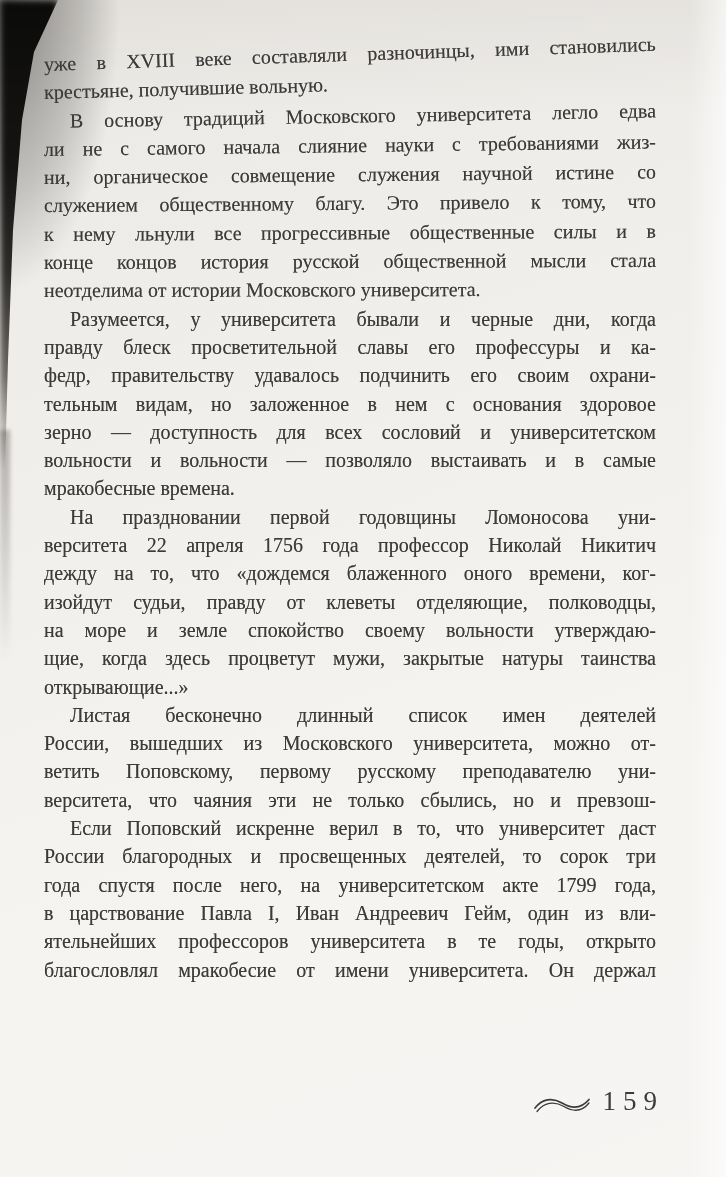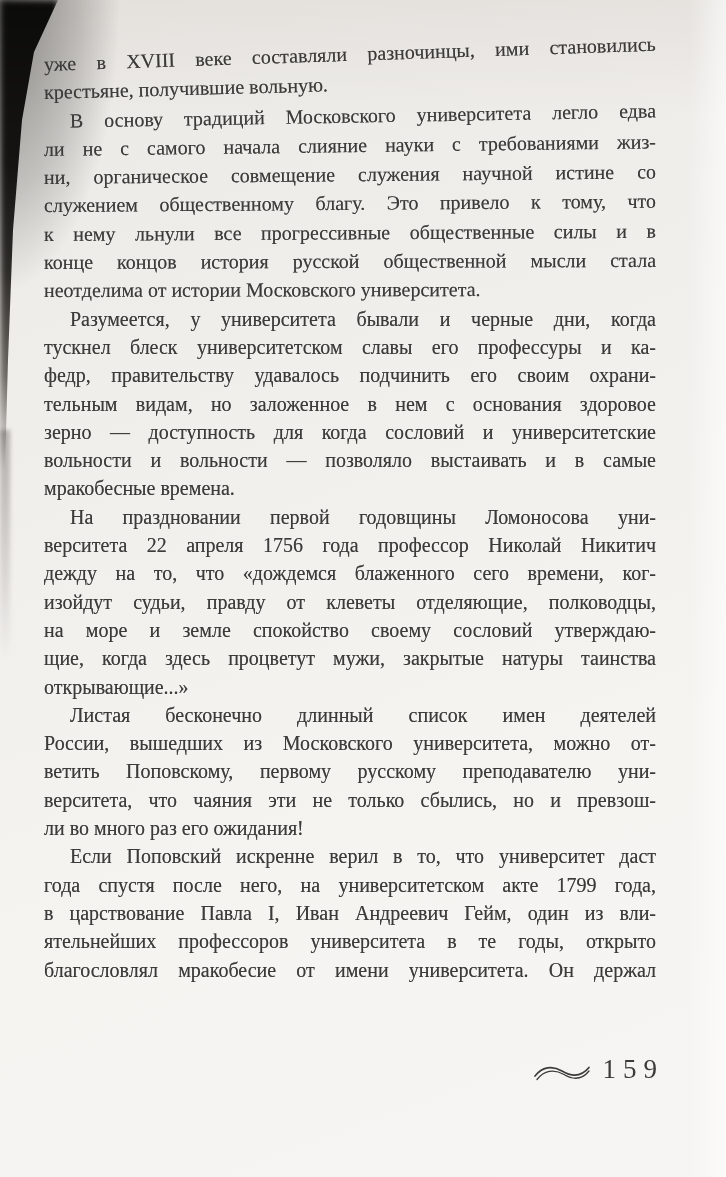--- a/index.html
+++ b/index.html
@@ -39,21 +39,21 @@
   .para { margin:0; }
   .line {
     height:28.3px; line-height:28.3px;
     text-align:justify; text-align-last:justify;
     transform-origin:0 50%;
     white-space:normal; overflow:visible;
   }
   .line.unjust { text-align:left; text-align-last:left; }
   .line.indent { text-indent:26px; }
   .footer {
-    position:absolute; top:1054px; right:69px;
+    position:absolute; top:1086px; right:69px;
     display:flex; align-items:center; gap:12px;
     color:#3c3b39;
   }
   .orn { display:block; margin-top:6px; }
   .pagenum {
     font-size:27px; letter-spacing:7px; margin-right:-7px;
     color:#3c3b39;
   }
 </style>
 </head>
@@ -73,45 +73,45 @@
         <div class="line indent" style="transform: rotate(-1deg);">В основу традиций Московского университета легло едва</div>
         <div class="line" style="transform: rotate(-0.72deg);">ли не с самого начала слияние науки с требованиями жиз-</div>
         <div class="line" style="transform: rotate(-0.52deg);">ни, органическое совмещение служения научной истине со</div>
         <div class="line" style="transform: rotate(-0.4deg);">служением общественному благу. Это привело к тому, что</div>
         <div class="line" style="transform: rotate(-0.3deg);">к нему льнули все прогрессивные общественные силы и в</div>
         <div class="line" style="transform: rotate(-0.2deg);">конце концов история русской общественной мысли стала</div>
         <div class="line unjust" style="transform: rotate(-0.12deg);">неотделима от истории Московского университета.</div>
       </div>
       <div class="para">
         <div class="line indent">Разумеется, у университета бывали и черные дни, когда</div>
-        <div class="line">тускнел блеск университетском славы его профессуры и ка-</div>
+        <div class="line">правду блеск просветительной славы его профессуры и ка-</div>
         <div class="line">федр, правительству удавалось подчинить его своим охрани-</div>
         <div class="line">тельным видам, но заложенное в нем с основания здоровое</div>
-        <div class="line">зерно — доступность для когда сословий и университетские</div>
+        <div class="line">зерно — доступность для всех сословий и университетском</div>
         <div class="line">вольности и вольности — позволяло выстаивать и в самые</div>
         <div class="line unjust">мракобесные времена.</div>
       </div>
       <div class="para">
         <div class="line indent">На праздновании первой годовщины Ломоносова уни-</div>
         <div class="line">верситета 22 апреля 1756 года профессор Николай Никитич</div>
-        <div class="line">дежду на то, что «дождемся блаженного сего времени, ког-</div>
+        <div class="line">дежду на то, что «дождемся блаженного оного времени, ког-</div>
         <div class="line">изойдут судьи, правду от клеветы отделяющие, полководцы,</div>
-        <div class="line">на море и земле спокойство своему сословий утверждаю-</div>
+        <div class="line">на море и земле спокойство своему вольности утверждаю-</div>
         <div class="line">щие, когда здесь процветут мужи, закрытые натуры таинства</div>
         <div class="line unjust">открывающие...»</div>
       </div>
       <div class="para">
         <div class="line indent">Листая бесконечно длинный список имен деятелей</div>
         <div class="line">России, вышедших из Московского университета, можно от-</div>
         <div class="line">ветить Поповскому, первому русскому преподавателю уни-</div>
         <div class="line">верситета, что чаяния эти не только сбылись, но и превзош-</div>
-        <div class="line unjust">ли во много раз его ожидания!</div>
       </div>
       <div class="para">
         <div class="line indent">Если Поповский искренне верил в то, что университет даст</div>
+        <div class="line">России благородных и просвещенных деятелей, то сорок три</div>
         <div class="line">года спустя после него, на университетском акте 1799 года,</div>
         <div class="line">в царствование Павла I, Иван Андреевич Гейм, один из вли-</div>
         <div class="line">ятельнейших профессоров университета в те годы, открыто</div>
         <div class="line">благословлял мракобесие от имени университета. Он держал</div>
       </div>
     </div>
 
   <div class="footer">
     <svg class="orn" width="58" height="24" viewBox="0 0 58 24" fill="none">
       <path d="M2 15 C9 6, 19 4, 29 10 C40 16.5, 49 15, 56 6.5" stroke="#3c3b39" stroke-width="1.7" stroke-linecap="round"></path>

